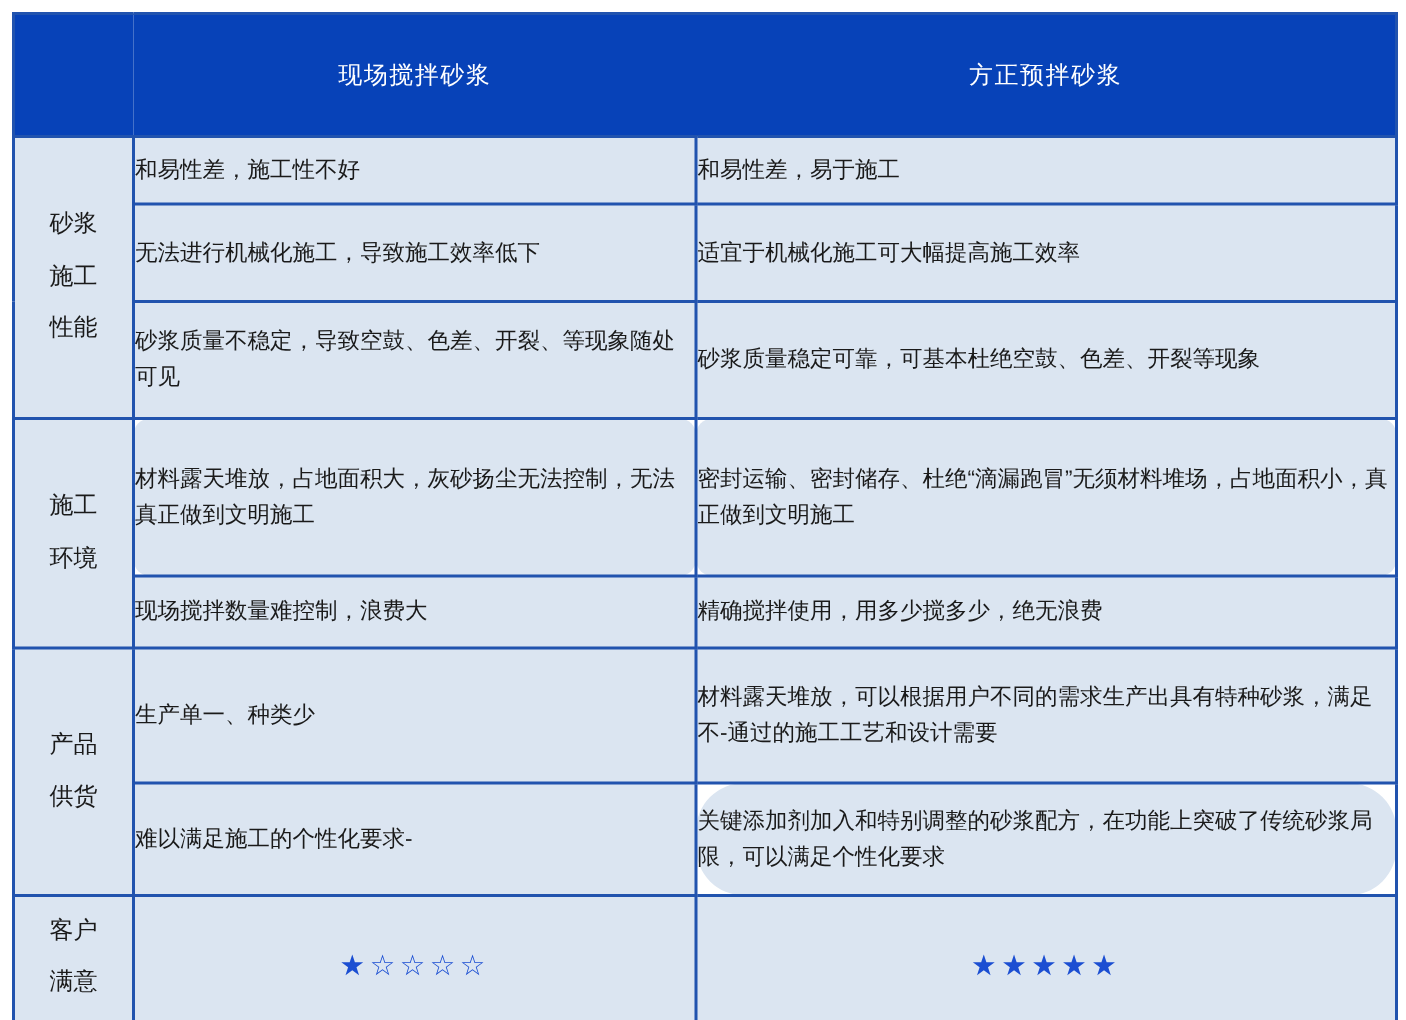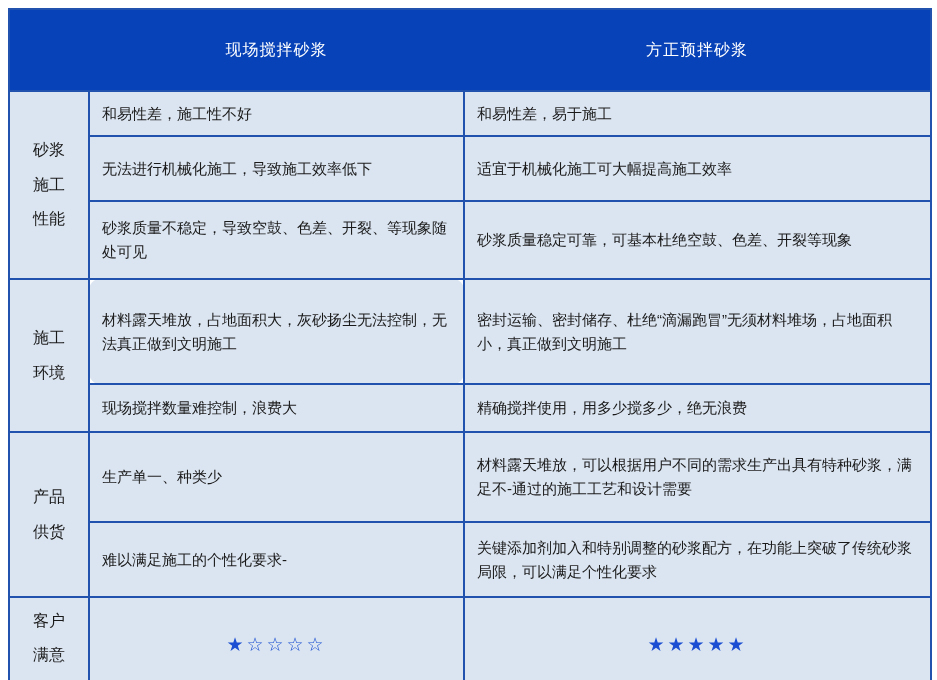--- a/index.html
+++ b/index.html
@@ -36,21 +36,21 @@
     text-align: center;
     letter-spacing: 1px;
     vertical-align: middle;
   }
   tbody td {
     background: var(--cell_bg);
     border: 2px solid var(--border);
     color: var(--text);
     font-size: 15px;
     line-height: 1.6;
-    padding: 6px 12px;
+    padding: 6px 0;
     vertical-align: middle;
   }
   td.row-label {
     text-align: center;
     white-space: pre-line;
     font-size: 16px;
     line-height: 2.15;
     padding: 6px 16px;
   }
   td.stars-cell {
@@ -90,35 +90,35 @@
         <td class="content-cell" style="height: 65px;">适宜于机械化施工可大幅提高施工效率</td>
       </tr>
       <tr>
         <td class="content-cell" style="height: 78px;">砂浆质量不稳定，导致空鼓、色差、开裂、等现象随处可见</td>
         <td class="content-cell" style="height: 78px;">砂浆质量稳定可靠，可基本杜绝空鼓、色差、开裂等现象</td>
       </tr>
       <tr>
         <td class="row-label" rowspan="2">施工
 环境</td>
         <td class="content-cell" style="height: 105px; border-radius: 11px;">材料露天堆放，占地面积大，灰砂扬尘无法控制，无法真正做到文明施工</td>
-        <td class="content-cell" style="height: 105px;">密封运输、密封储存、杜绝“滴漏跑冒”无须材料堆场，占地面积小，真正做到文明施工</td>
+        <td class="content-cell" style="height: 105px; border-radius: 11px;">密封运输、密封储存、杜绝“滴漏跑冒”无须材料堆场，占地面积小，真正做到文明施工</td>
       </tr>
       <tr>
         <td class="content-cell" style="height: 48px;">现场搅拌数量难控制，浪费大</td>
         <td class="content-cell" style="height: 48px;">精确搅拌使用，用多少搅多少，绝无浪费</td>
       </tr>
       <tr>
         <td class="row-label" rowspan="2">产品
 供货</td>
         <td class="content-cell" style="height: 90px;">生产单一、种类少</td>
         <td class="content-cell" style="height: 90px;">材料露天堆放，可以根据用户不同的需求生产出具有特种砂浆，满足不-通过的施工工艺和设计需要</td>
       </tr>
       <tr>
         <td class="content-cell" style="height: 75px;">难以满足施工的个性化要求-</td>
-        <td class="content-cell" style="height: 75px;">关键添加剂加入和特别调整的砂浆配方，在功能上突破了传统砂浆局限，可以满足个性化要求</td>
+        <td class="content-cell" style="height: 75px; border-radius: 32px;">关键添加剂加入和特别调整的砂浆配方，在功能上突破了传统砂浆局限，可以满足个性化要求</td>
       </tr>
       <tr>
         <td class="row-label" rowspan="1">客户
 满意
 程度</td>
         <td class="stars-cell" style="height: 78px;">★☆☆☆☆</td>
         <td class="stars-cell" style="height: 78px;">★★★★★</td>
       </tr>
     </tbody>
 </table>

